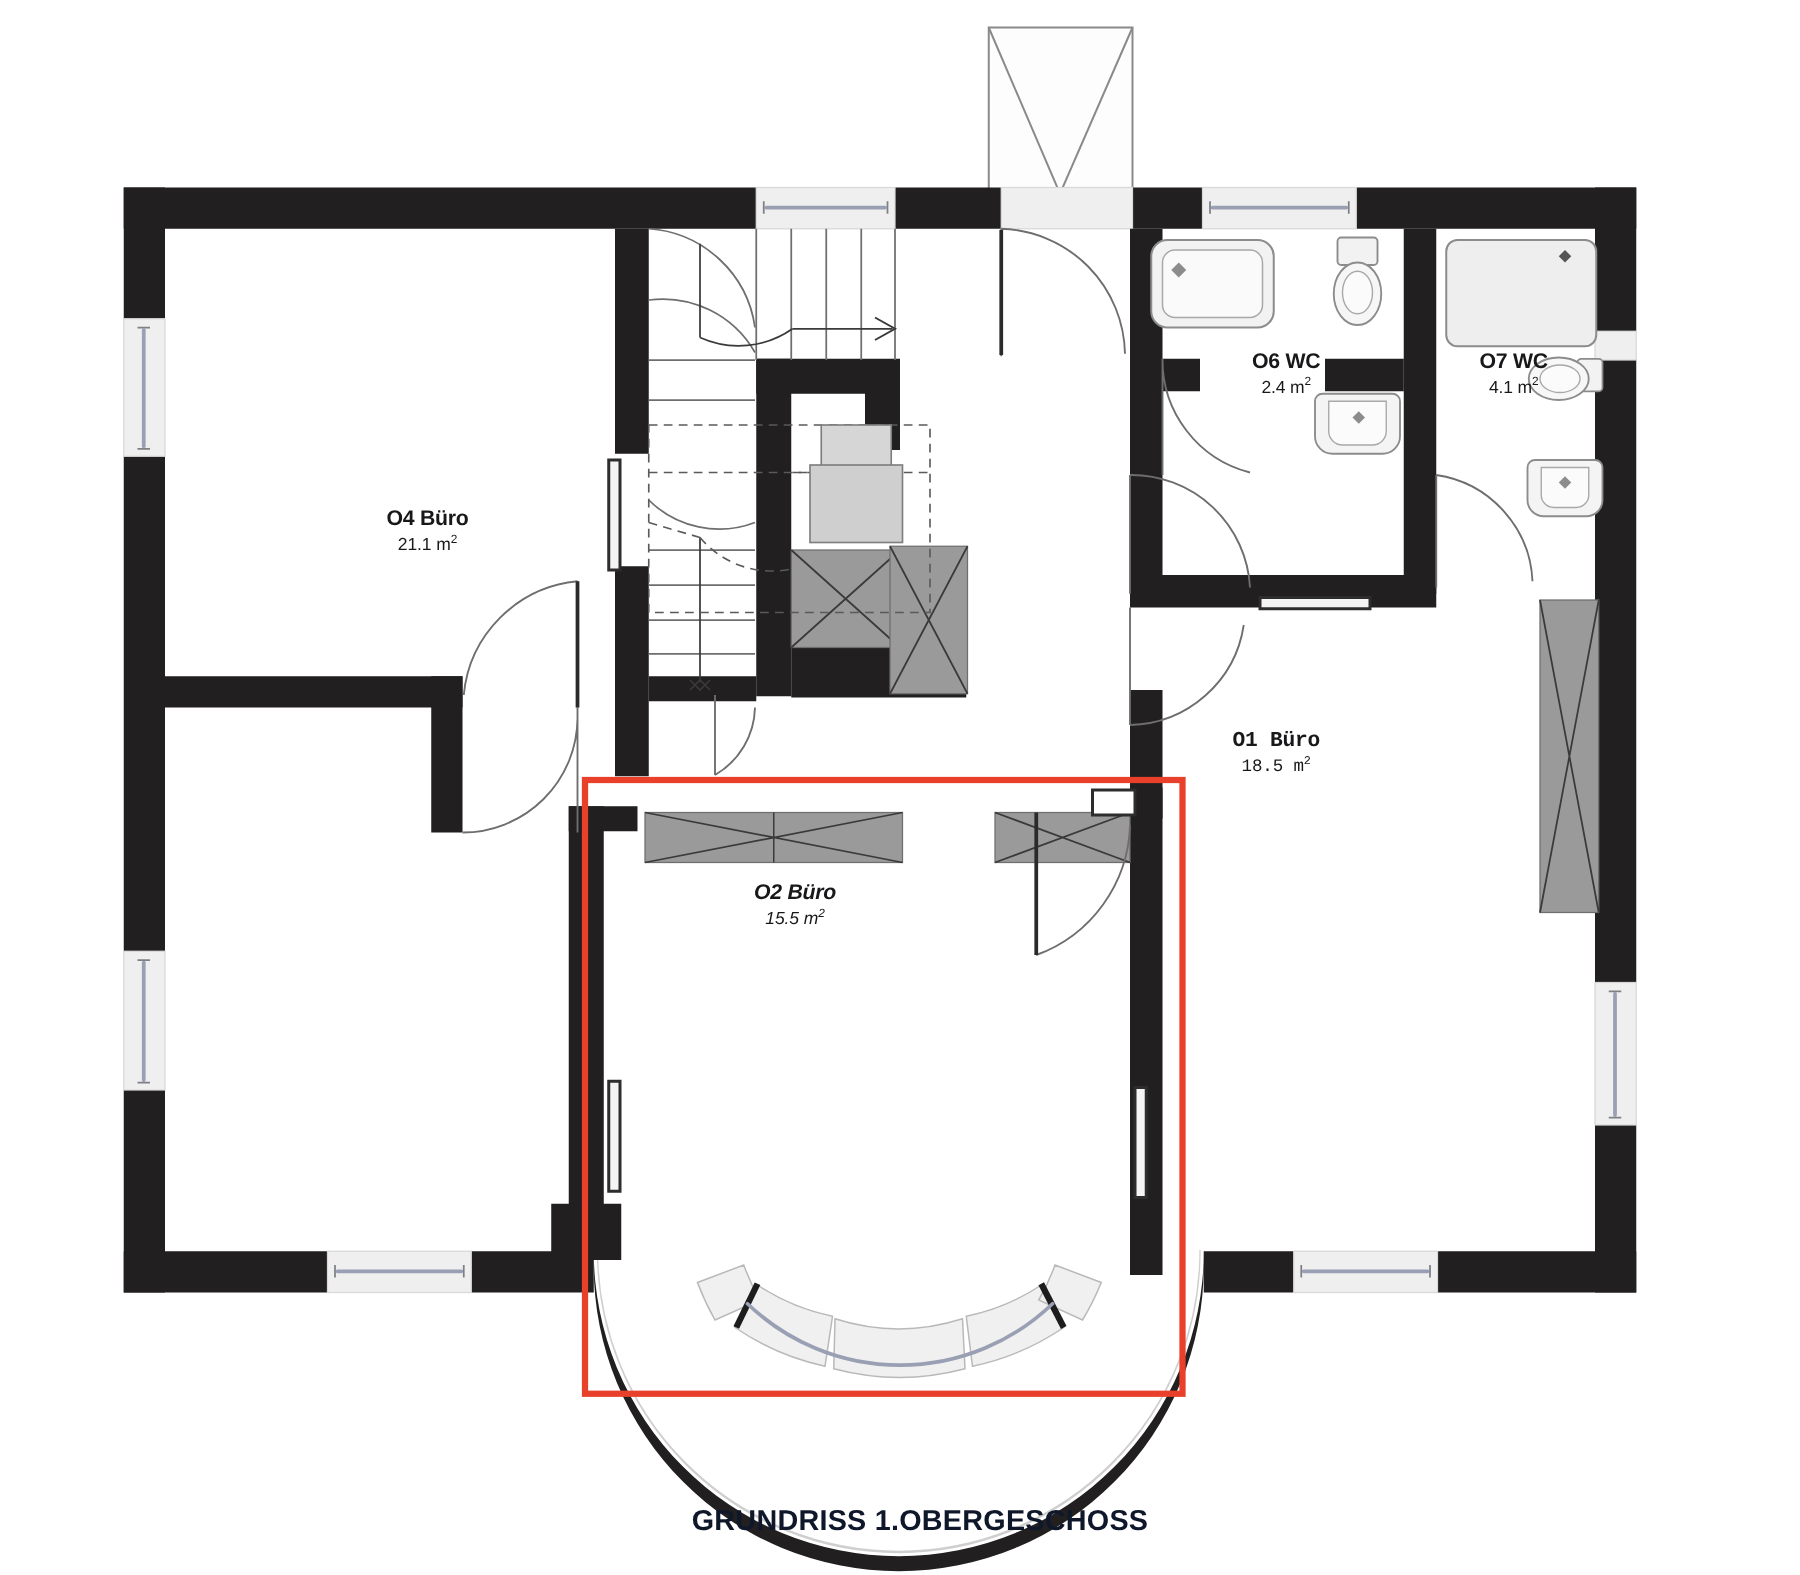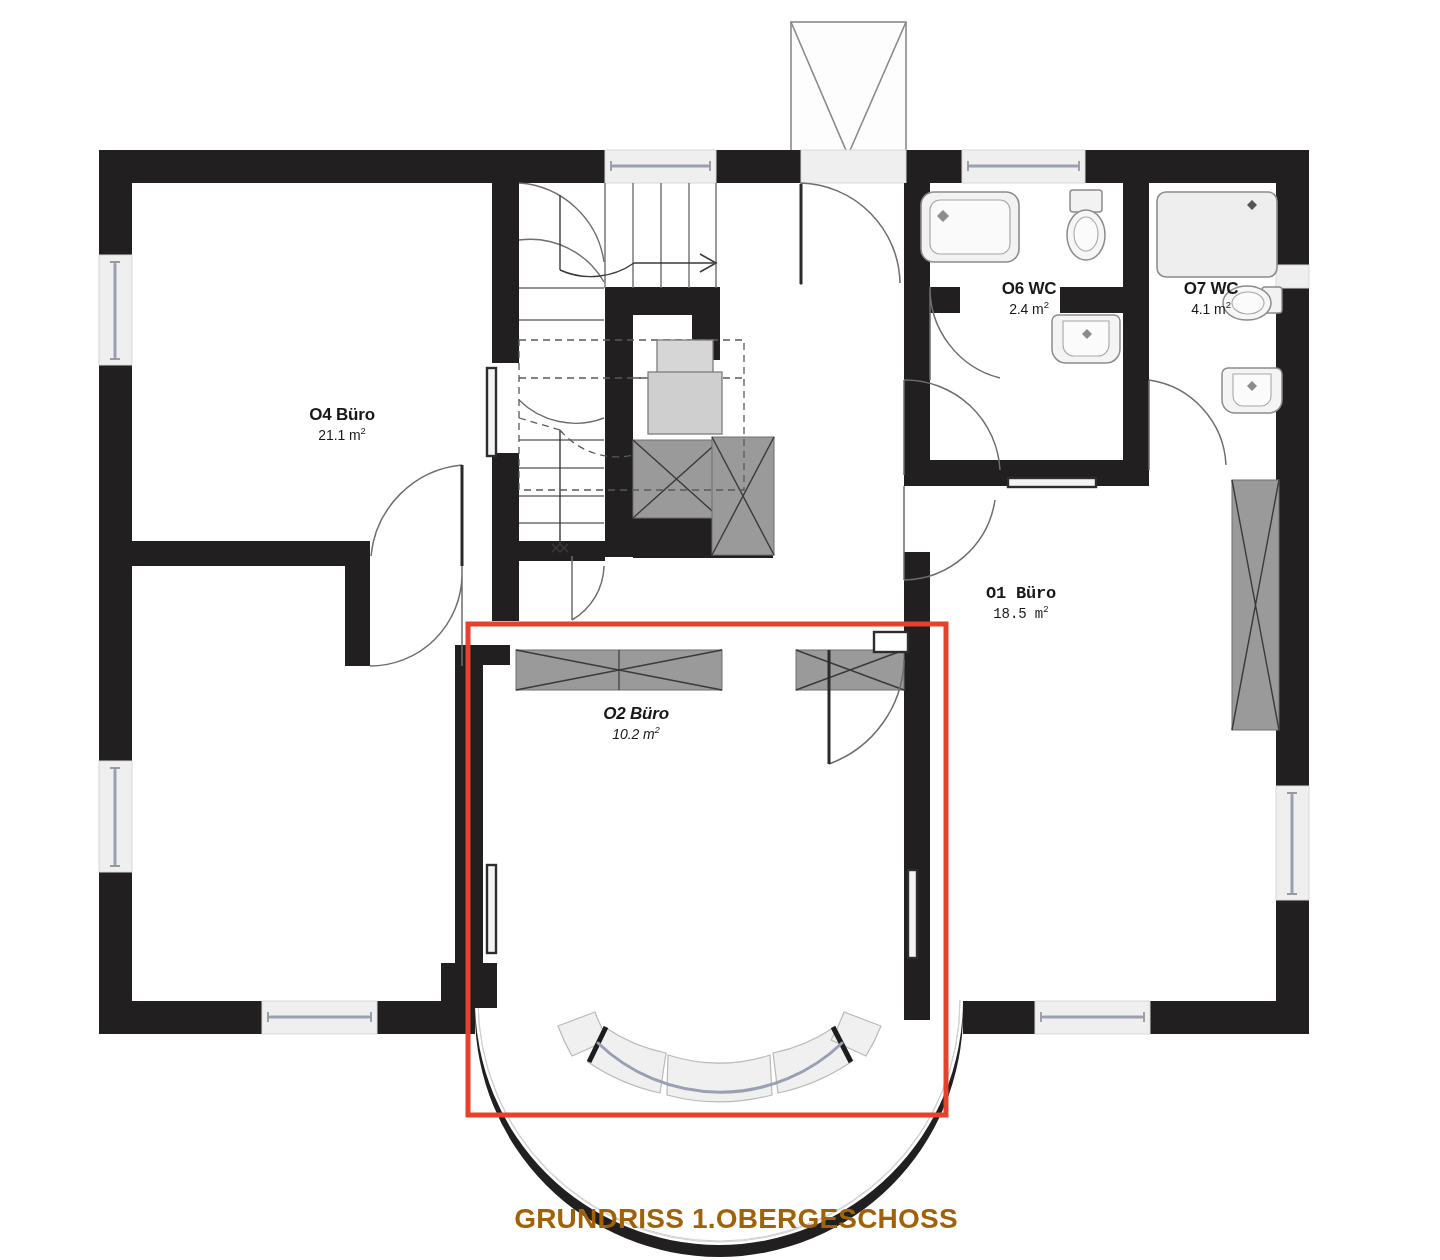--- a/index.html
+++ b/index.html
@@ -33,23 +33,23 @@
     margin-top:3px;
     letter-spacing:-0.1px;
   }
   .room-area sup{font-size:9.5px;vertical-align:super;line-height:0;}
 
   #plan-title{
     position:absolute;
     left:0;right:0;
     top:1203px;
     text-align:center;
-    font-size:28px;
+    font-size:23px;
     font-weight:bold;
-    color:#a16207;
+    color:#0f172a;
     letter-spacing:0.2px;
     padding-left:32px;
   }
 </style>
 </head>
 <body>
 
 <div id="plan-root">
 
   <svg id="plan-svg" viewBox="0 0 1440 1260" xmlns="http://www.w3.org/2000/svg">
@@ -327,21 +327,21 @@
   </svg>
 
   <div class="room-label" style="left:242px; top:390px; width:200px;margin-top:16px;">
     <div class="room-name">O4 Büro</div>
     <div class="room-area"><span>21.1 m</span><sup>2</sup></div>
   </div>
 
 
   <div class="room-label" style="left:536px; top:705px; width:200px;font-style:italic;">
     <div class="room-name">O2 Büro</div>
-    <div class="room-area"><span>10.2 m</span><sup>2</sup></div>
+    <div class="room-area"><span>15.5 m</span><sup>2</sup></div>
   </div>
 
 
 
   <div class="room-label" style="left:949px; top:280px; width:160px;">
     <div class="room-name">O6 WC</div>
     <div class="room-area"><span>2.4 m</span><sup>2</sup></div>
   </div>
 
   <div class="room-label" style="left:1131px; top:280px; width:160px;">

